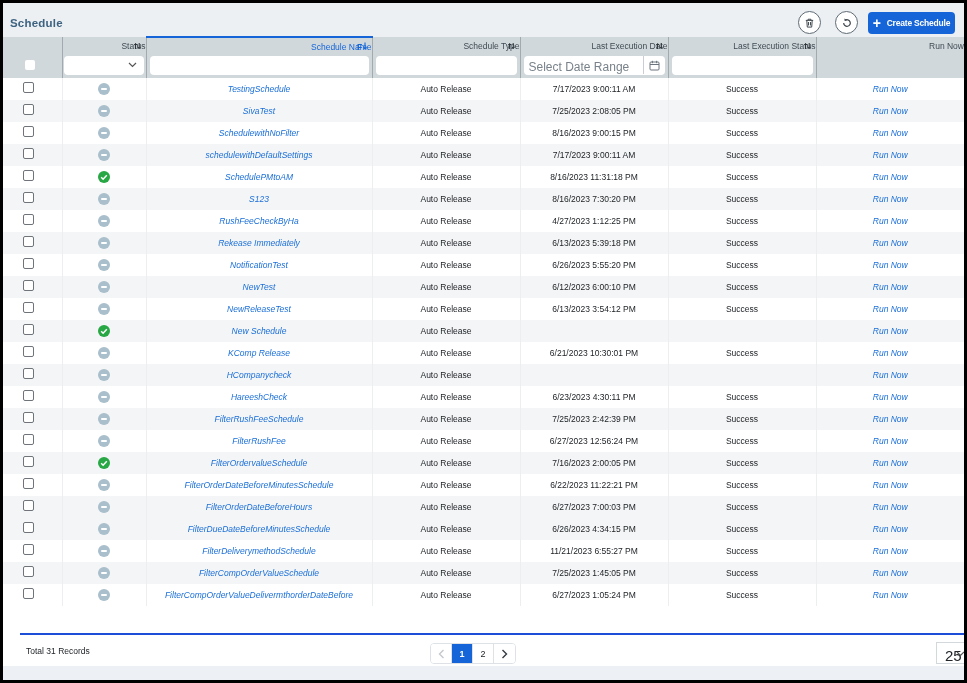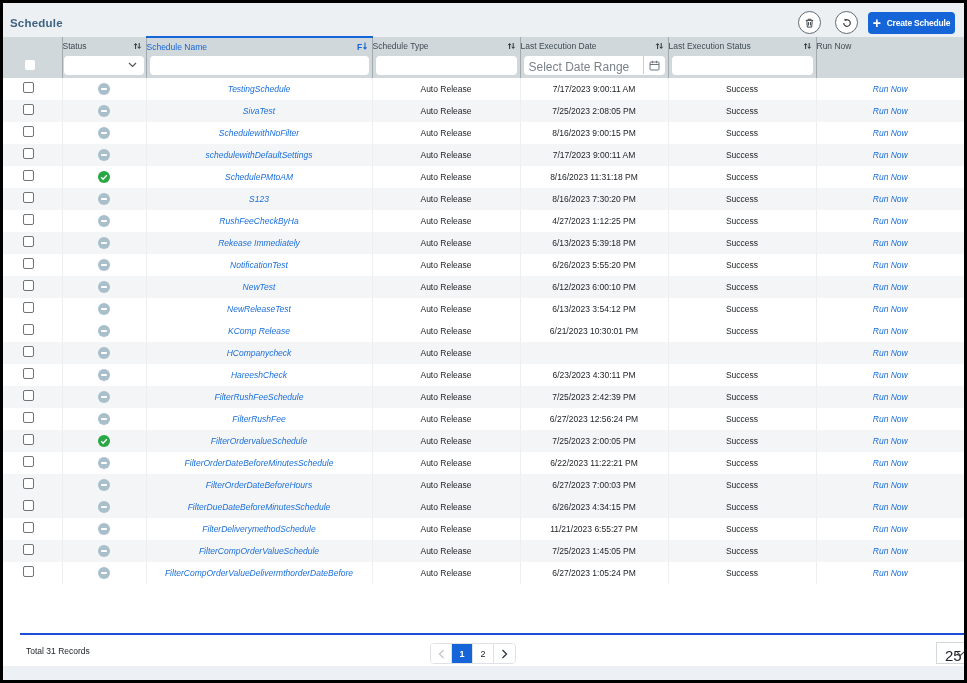--- a/index.html
+++ b/index.html
@@ -7,21 +7,21 @@
 .title { position:absolute; left:7px; top:14px; font-size:11.5px; font-weight:bold; color:#3e6380; letter-spacing:.2px; }
 .cbtn { position:absolute; top:8px; width:23px; height:23px; border:1px solid #5f6b76; border-radius:50%; background:#fff; display:flex; align-items:center; justify-content:center; }
 .cbtn.b1 { left:795px; }
 .cbtn.b2 { left:832px; }
 .createbtn { position:absolute; left:865px; top:9px; width:87px; height:22px; background:#1565d8; border-radius:4px; color:#fff; font-size:8.5px; font-weight:bold; white-space:nowrap; letter-spacing:-0.2px; display:flex; align-items:center; justify-content:center; }
 .createbtn .plus { font-size:14px; font-weight:bold; margin-right:6px; margin-top:-1px; }
 table { position:absolute; left:0; top:33px; width:961px; border-collapse:collapse; table-layout:fixed; }
 col.c1{width:59px} col.c2{width:84px} col.c3{width:226px} col.c4{width:148px} col.c5{width:148px} col.c6{width:148px} col.c7{width:148px}
 thead td { background:#d1d8db; border-right:1px solid #a2aab0; position:relative; }
 thead td:last-child { border-right:none; }
-tr.hlabel td { height:18px; font-size:8.5px; color:#3f4b54; text-align:left; vertical-align:middle; }
+tr.hlabel td { height:18px; font-size:8.5px; color:#3f4b54; text-align:right; vertical-align:middle; }
 tr.hlabel td.active { border-top:2.5px solid #1565d8; color:#1565d8; }
 .soi { position:absolute; right:4px; top:5px; }
 tr.hlabel td.active .soi { top:3px; }
 tr.hfilter td { height:22.5px; vertical-align:top; }
 .fin { display:block; margin:1px 3px 0 3px; height:18.5px; background:#fff; border-radius:4px; position:relative; }
 .fin.sel { margin:1px 2px 0 1px; }
 .chev { position:absolute; right:7px; top:6px; }
 .dateph { position:absolute; left:5px; top:4px; font-size:12px; color:#79828a; }
 .calwrap { position:absolute; right:0; top:0; width:22px; height:18px; border-left:1px solid #c9ced3; display:flex; align-items:center; justify-content:center; }
 .hcb { display:inline-block; width:10px; height:10px; background:#fff; border-radius:2px; margin:5px 0 0 22px; }
@@ -254,50 +254,62 @@
         <td><svg class="sic" width="12" height="12" viewBox="0 0 12 12">
             <circle cx="6" cy="6" r="6" fill="#a9bfcb"></circle>
             <rect x="3" y="5" width="6" height="2" rx="1" fill="#fff"></rect>
           </svg></td>
         <td><span class="lnk">NewReleaseTest</span></td>
         <td class="dk">Auto Release</td>
         <td class="dk">6/13/2023 3:54:12 PM</td>
         <td class="dk">Success</td>
         <td class="run"><span class="lnk">Run Now</span></td>
       </tr>
-<tr class="odd">
-        <td class="cbc"><span class="cb"></span></td>
-        <td><svg class="sic" width="12" height="12" viewBox="0 0 12 12">
-            <circle cx="6" cy="6" r="6" fill="#a9bfcb"></circle>
-            <rect x="3" y="5" width="6" height="2" rx="1" fill="#fff"></rect>
-          </svg></td>
-        <td><span class="lnk">KComp Release</span></td>
-        <td class="dk">Auto Release</td>
-        <td class="dk">6/21/2023 10:30:01 PM</td>
-        <td class="dk">Success</td>
-        <td class="run"><span class="lnk">Run Now</span></td>
-      </tr>
-<tr class="even">
-        <td class="cbc"><span class="cb"></span></td>
-        <td><svg class="sic" width="12" height="12" viewBox="0 0 12 12">
-            <circle cx="6" cy="6" r="6" fill="#a9bfcb"></circle>
-            <rect x="3" y="5" width="6" height="2" rx="1" fill="#fff"></rect>
-          </svg></td>
-        <td><span class="lnk">HCompanycheck</span></td>
+<tr class="even">
+        <td class="cbc"><span class="cb"></span></td>
+        <td><svg class="sic" width="12" height="12" viewBox="0 0 12 12">
+            <circle cx="6" cy="6" r="6" fill="#28a745"></circle>
+            <path d="M3.2 6.3 L5.1 8.2 L8.8 4.3" stroke="#fff" stroke-width="1.5" fill="none"></path>
+          </svg></td>
+        <td><span class="lnk">New Schedule</span></td>
         <td class="dk">Auto Release</td>
         <td class="dk"></td>
         <td class="dk"></td>
         <td class="run"><span class="lnk">Run Now</span></td>
       </tr>
 <tr class="odd">
         <td class="cbc"><span class="cb"></span></td>
         <td><svg class="sic" width="12" height="12" viewBox="0 0 12 12">
             <circle cx="6" cy="6" r="6" fill="#a9bfcb"></circle>
             <rect x="3" y="5" width="6" height="2" rx="1" fill="#fff"></rect>
           </svg></td>
+        <td><span class="lnk">KComp Release</span></td>
+        <td class="dk">Auto Release</td>
+        <td class="dk">6/21/2023 10:30:01 PM</td>
+        <td class="dk">Success</td>
+        <td class="run"><span class="lnk">Run Now</span></td>
+      </tr>
+<tr class="even">
+        <td class="cbc"><span class="cb"></span></td>
+        <td><svg class="sic" width="12" height="12" viewBox="0 0 12 12">
+            <circle cx="6" cy="6" r="6" fill="#a9bfcb"></circle>
+            <rect x="3" y="5" width="6" height="2" rx="1" fill="#fff"></rect>
+          </svg></td>
+        <td><span class="lnk">HCompanycheck</span></td>
+        <td class="dk">Auto Release</td>
+        <td class="dk"></td>
+        <td class="dk"></td>
+        <td class="run"><span class="lnk">Run Now</span></td>
+      </tr>
+<tr class="odd">
+        <td class="cbc"><span class="cb"></span></td>
+        <td><svg class="sic" width="12" height="12" viewBox="0 0 12 12">
+            <circle cx="6" cy="6" r="6" fill="#a9bfcb"></circle>
+            <rect x="3" y="5" width="6" height="2" rx="1" fill="#fff"></rect>
+          </svg></td>
         <td><span class="lnk">HareeshCheck</span></td>
         <td class="dk">Auto Release</td>
         <td class="dk">6/23/2023 4:30:11 PM</td>
         <td class="dk">Success</td>
         <td class="run"><span class="lnk">Run Now</span></td>
       </tr>
 <tr class="even">
         <td class="cbc"><span class="cb"></span></td>
         <td><svg class="sic" width="12" height="12" viewBox="0 0 12 12">
             <circle cx="6" cy="6" r="6" fill="#a9bfcb"></circle>
@@ -322,21 +334,21 @@
         <td class="run"><span class="lnk">Run Now</span></td>
       </tr>
 <tr class="even">
         <td class="cbc"><span class="cb"></span></td>
         <td><svg class="sic" width="12" height="12" viewBox="0 0 12 12">
             <circle cx="6" cy="6" r="6" fill="#28a745"></circle>
             <path d="M3.2 6.3 L5.1 8.2 L8.8 4.3" stroke="#fff" stroke-width="1.5" fill="none"></path>
           </svg></td>
         <td><span class="lnk">FilterOrdervalueSchedule</span></td>
         <td class="dk">Auto Release</td>
-        <td class="dk">7/25/2023 2:00:05 PM</td>
+        <td class="dk">7/16/2023 2:00:05 PM</td>
         <td class="dk">Success</td>
         <td class="run"><span class="lnk">Run Now</span></td>
       </tr>
 <tr class="odd">
         <td class="cbc"><span class="cb"></span></td>
         <td><svg class="sic" width="12" height="12" viewBox="0 0 12 12">
             <circle cx="6" cy="6" r="6" fill="#a9bfcb"></circle>
             <rect x="3" y="5" width="6" height="2" rx="1" fill="#fff"></rect>
           </svg></td>
         <td><span class="lnk">FilterOrderDateBeforeMinutesSchedule</span></td>

